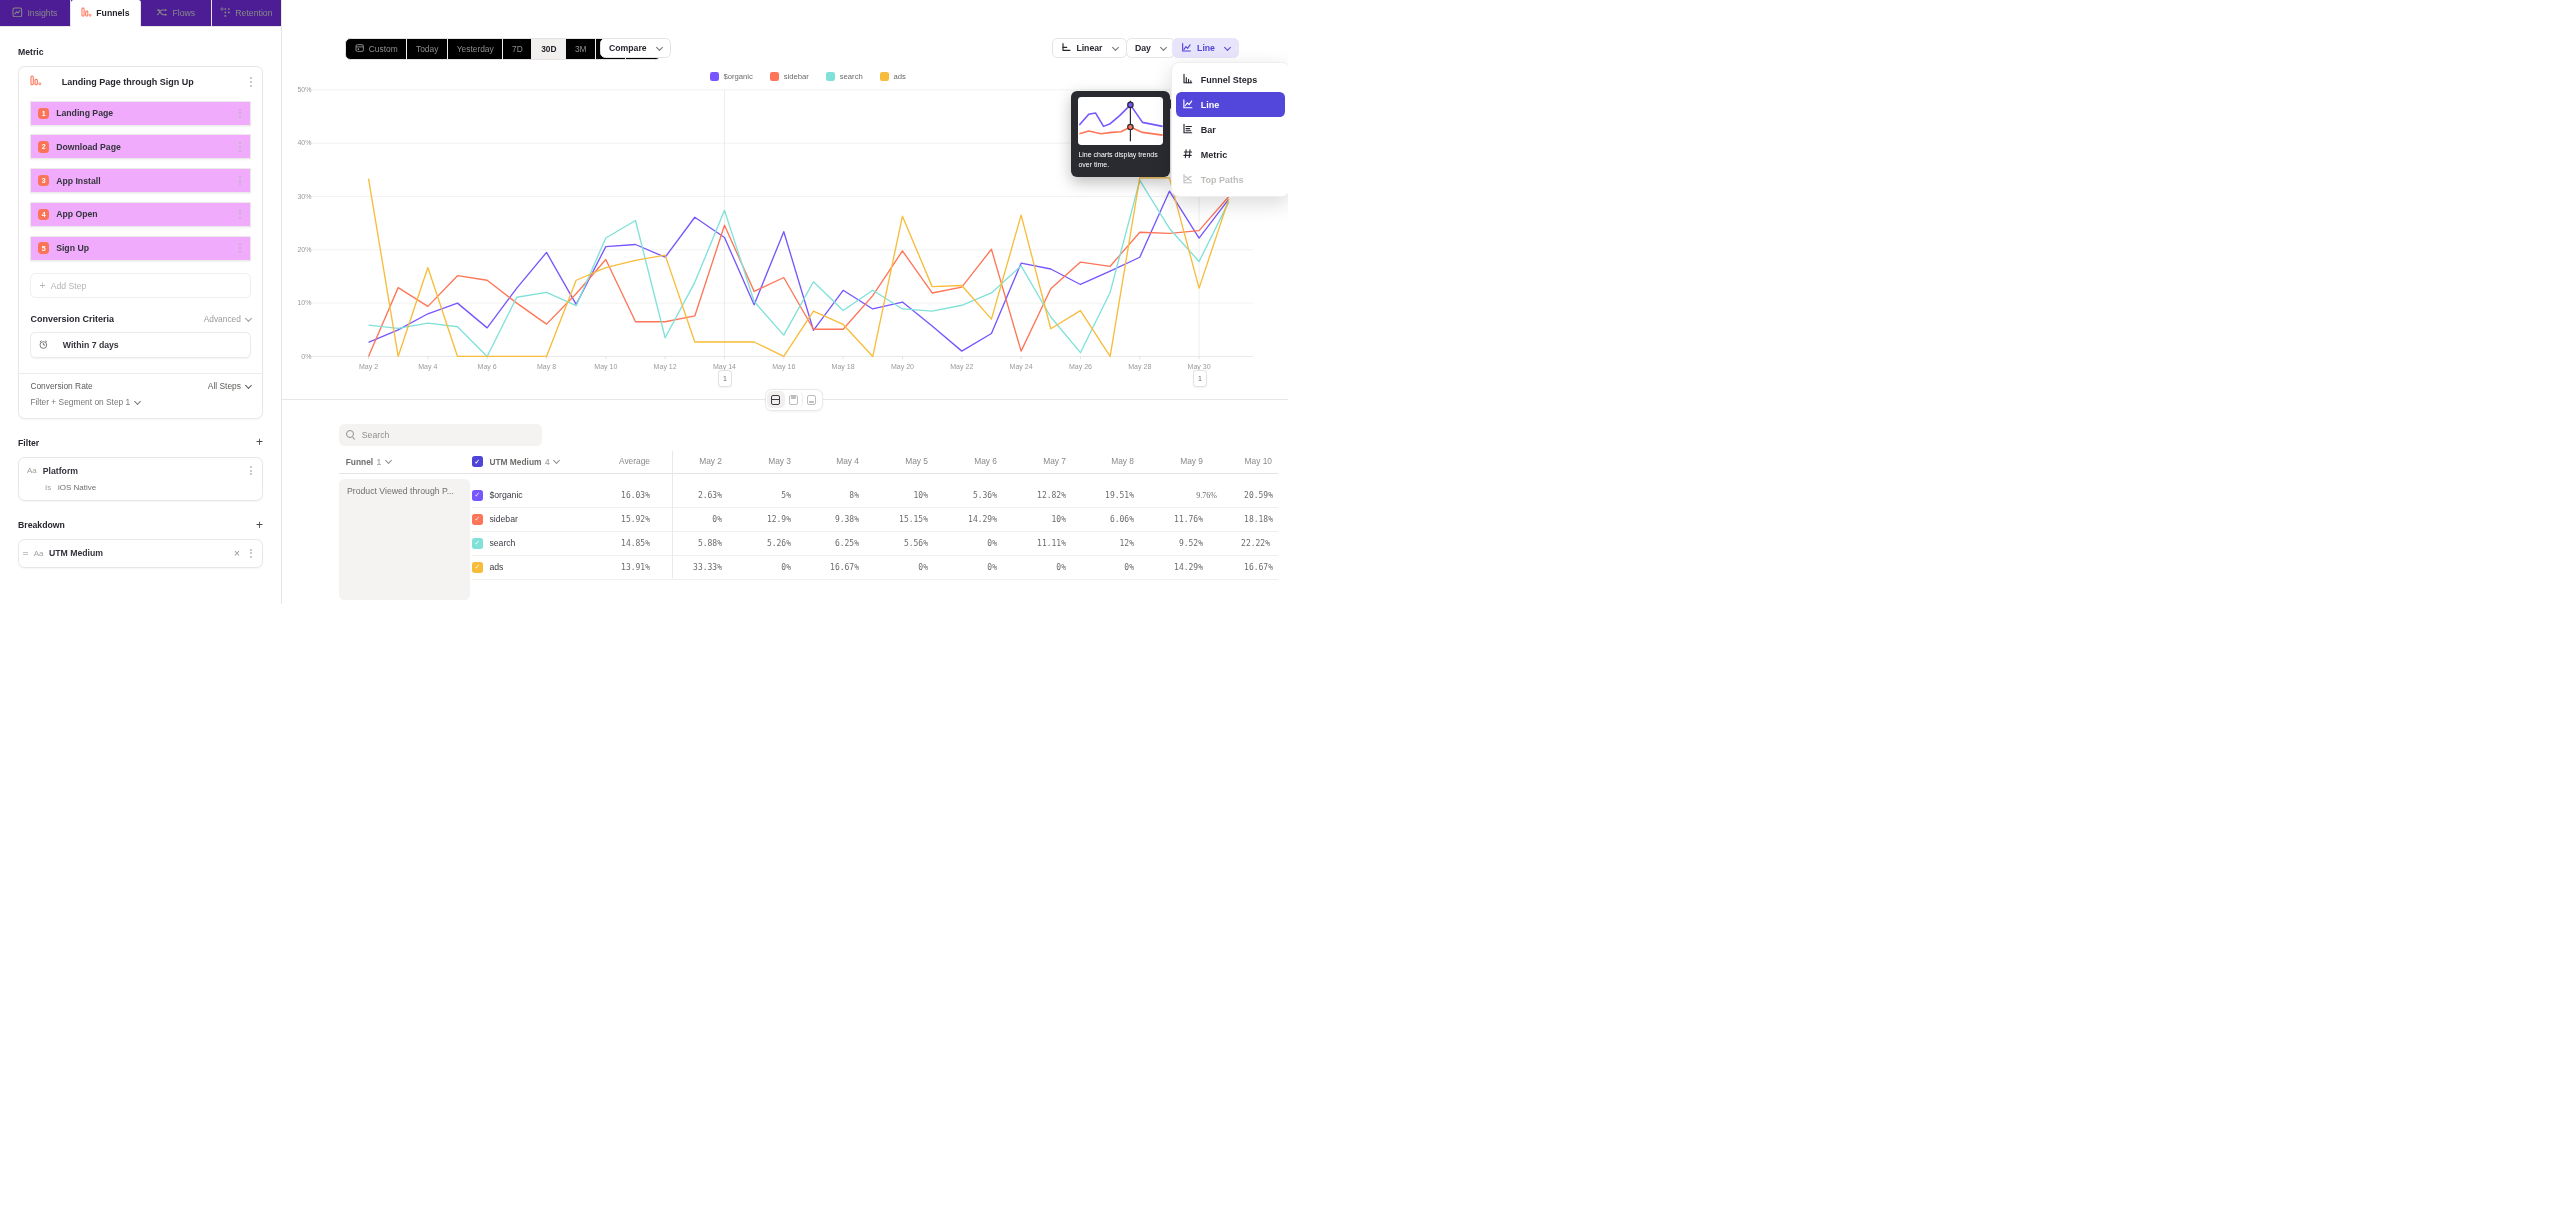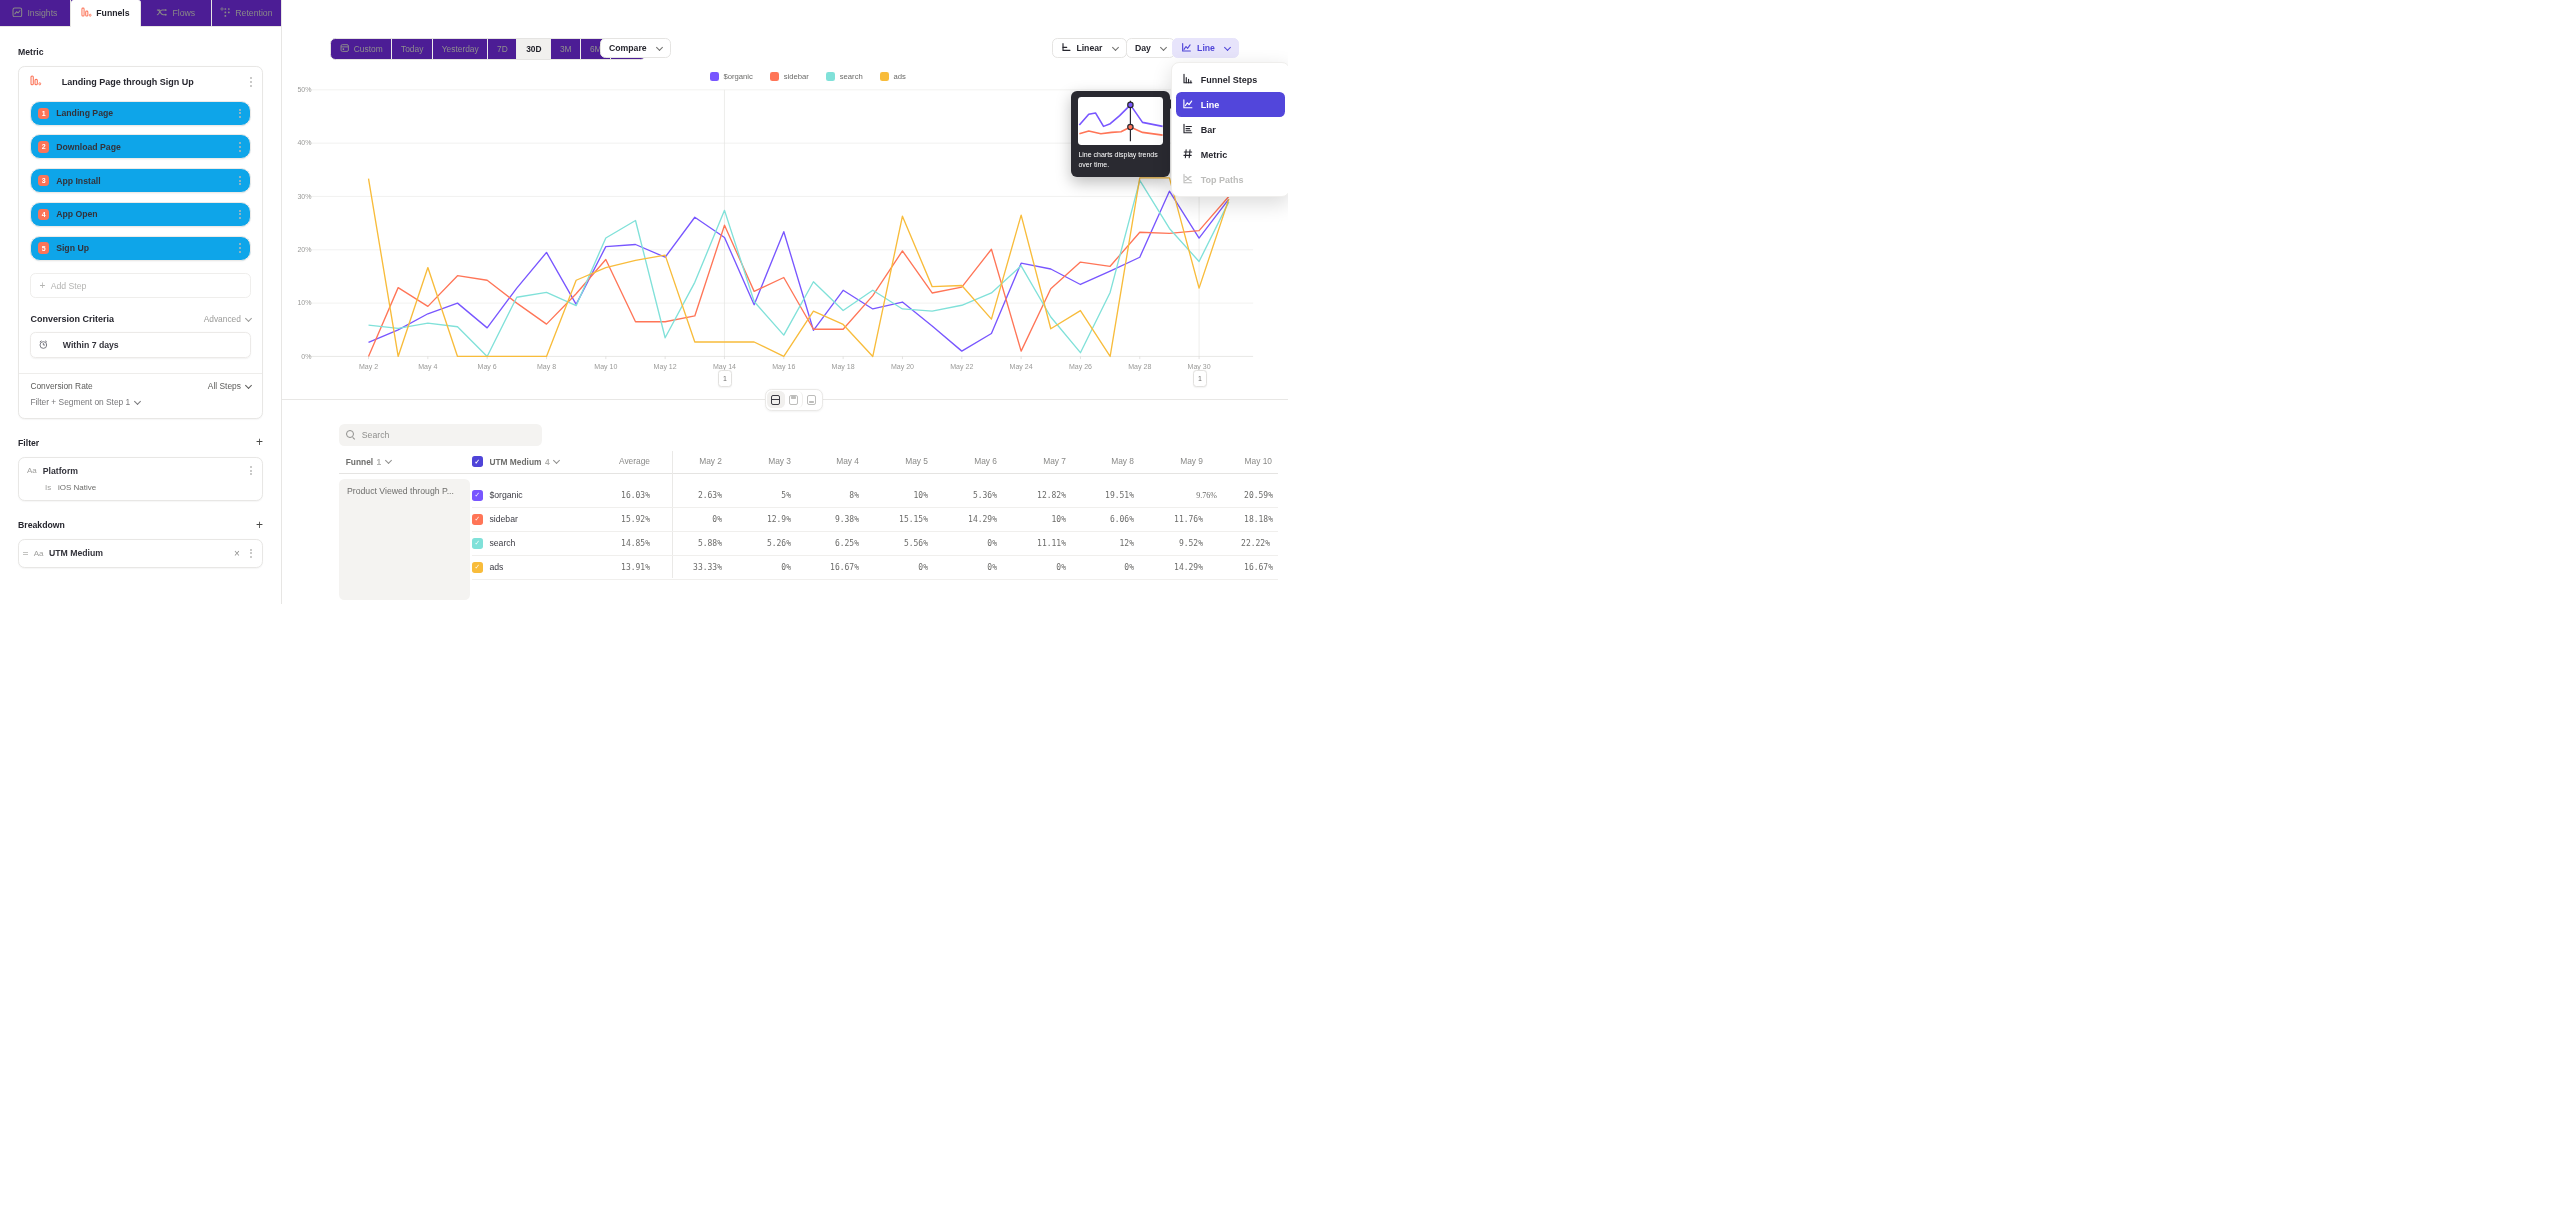--- a/index.html
+++ b/index.html
@@ -10,21 +10,21 @@
   .tab.active{background:#fff;color:#24242c;font-weight:600;border-bottom:0.7px solid #fff;margin-bottom:-0.7px;border-radius:2.7px 2.7px 0 0;}
   .tab svg{flex:0 0 auto;}
   
   .sidebar{position:absolute;left:0;top:27px;width:282px;height:577px;background:#fff;border-right:0.7px solid #e7e6e4;box-sizing:border-box;padding:20px 18px 0 18px;overflow:hidden;}
   .sec-label{font-size:8.7px;font-weight:700;color:#26262e;margin-bottom:8.7px;}
   .card{background:#fff;border:0.7px solid #e8e7e5;border-radius:6.7px;box-shadow:0 0.7px 1.3px rgba(0,0,0,.04);}
   .metric-card{padding-bottom:2.7px;}
   .metric-head{display:flex;align-items:center;gap:20px;padding:8.7px 8px 8px 11.4px;}
   .metric-head .mname{flex:1;font-size:9px;font-weight:600;color:#26262e;}
   .steps{padding:4px 11.4px 0 11.4px;}
-  .step-card{display:flex;align-items:center;gap:6.7px;height:23px;border:0.7px solid #eceae8;border-radius:10px;box-shadow:0 0.7px 1.3px rgba(0,0,0,.05);padding:0 6.7px;margin-bottom:8.7px;background:#0ea5e9;cursor:pointer;}
+  .step-card{display:flex;align-items:center;gap:6.7px;height:23px;border:0.7px solid #eceae8;border-radius:0;box-shadow:0 0.7px 1.3px rgba(0,0,0,.05);padding:0 6.7px;margin-bottom:8.7px;background:#f0abfc;cursor:pointer;}
   .badge-num{width:11.4px;height:11.4px;border-radius:3.4px;background:#fc7458;color:#fff;font-size:7px;font-weight:700;display:flex;align-items:center;justify-content:center;}
   .step-label{flex:1;font-size:8.7px;color:#33333b;font-weight:600;}
   .add-step{display:flex;align-items:center;gap:5.4px;height:23px;border:0.7px solid #efeeec;border-radius:5.4px;padding:0 8px;color:#b4b4b2;font-size:8.7px;margin-bottom:2.7px;cursor:pointer;}
   .cc-head{display:flex;align-items:center;justify-content:space-between;margin:16px 11.4px 8px 11.4px;}
   .cc-title{font-size:9px;font-weight:700;color:#26262e;}
   .adv{font-size:8.4px;color:#9a9a98;display:flex;align-items:center;cursor:pointer;}
   .within{display:flex;align-items:center;gap:14px;height:24px;border:0.7px solid #eceae8;border-radius:5.4px;box-shadow:0 0.7px 1.3px rgba(0,0,0,.05);margin:0 11.4px;padding:0 6.7px;font-size:8.7px;color:#33333b;font-weight:600;cursor:pointer;}
   .mc-div{border-top:0.7px solid #eeedeb;margin-top:14.8px;}
   .cr-row{display:flex;align-items:center;justify-content:space-between;padding:7.4px 11.4px 0 11.4px;font-size:8.4px;color:#5c5c5a;}
   .cr-val{display:flex;align-items:center;color:#5c5c5a;cursor:pointer;}
@@ -38,21 +38,21 @@
   .op{color:#a0a09e;}
   .opval{color:#6e6e6c;}
   .utm-row{display:flex;align-items:center;gap:5.4px;height:27px;padding:0 8px 0 4px;}
   .drag{display:flex;flex-direction:column;gap:1.7px;}
   .drag i{display:block;width:5.4px;height:1px;background:#c4c4c2;}
   .xclose{color:#8f8f8d;font-size:10px;cursor:pointer;padding:0 2.7px;}
   .kebab{display:flex;flex-direction:column;gap:1.7px;cursor:pointer;padding:2px;}
   .kebab i{width:2px;height:2px;border-radius:50%;background:#b9b9b7;}
   .chev{display:inline-block;width:4px;height:4px;border-right:1px solid currentColor;border-bottom:1px solid currentColor;transform:rotate(45deg) translate(-0.7px,-0.7px);margin-left:4.7px;}
   
-  .seg{position:absolute;left:330px;top:38px;height:20px;display:flex;align-items:stretch;background:#4c1d95;border:0.7px solid #e5e4e2;border-radius:5.4px;overflow:hidden;}
+  .seg{position:absolute;left:345px;top:38px;height:20px;display:flex;align-items:stretch;background:#000000;border:0.7px solid #e5e4e2;border-radius:5.4px;overflow:hidden;}
   .seg-item{display:flex;align-items:center;gap:4.7px;padding:0 8.7px;font-size:8.4px;color:#8f8f8d;border-right:0.7px solid #eeedeb;cursor:pointer;white-space:nowrap;}
   .seg-item:last-child{border-right:none;}
   .seg-item.active{background:#f1f0ee;color:#1f1f27;font-weight:700;}
   .btn{position:absolute;top:38px;height:20px;display:flex;align-items:center;gap:5.4px;background:#fff;border:0.7px solid #e5e4e2;border-radius:5.4px;padding:0 8px;font-size:8.7px;color:#26262e;font-weight:600;box-sizing:border-box;cursor:pointer;}
   .btn .chev{color:#6e6e6c;}
   .btn-line{background:#e7e4fb;border-color:#e7e4fb;color:#4f44d8;}
   .btn-line .chev{color:#4f44d8;}
   
   .legend{position:absolute;left:362px;top:72px;width:892px;display:flex;justify-content:center;gap:17.4px;}
   .lg-item{display:flex;align-items:center;gap:4.7px;font-size:7.7px;color:#6b6b69;}

